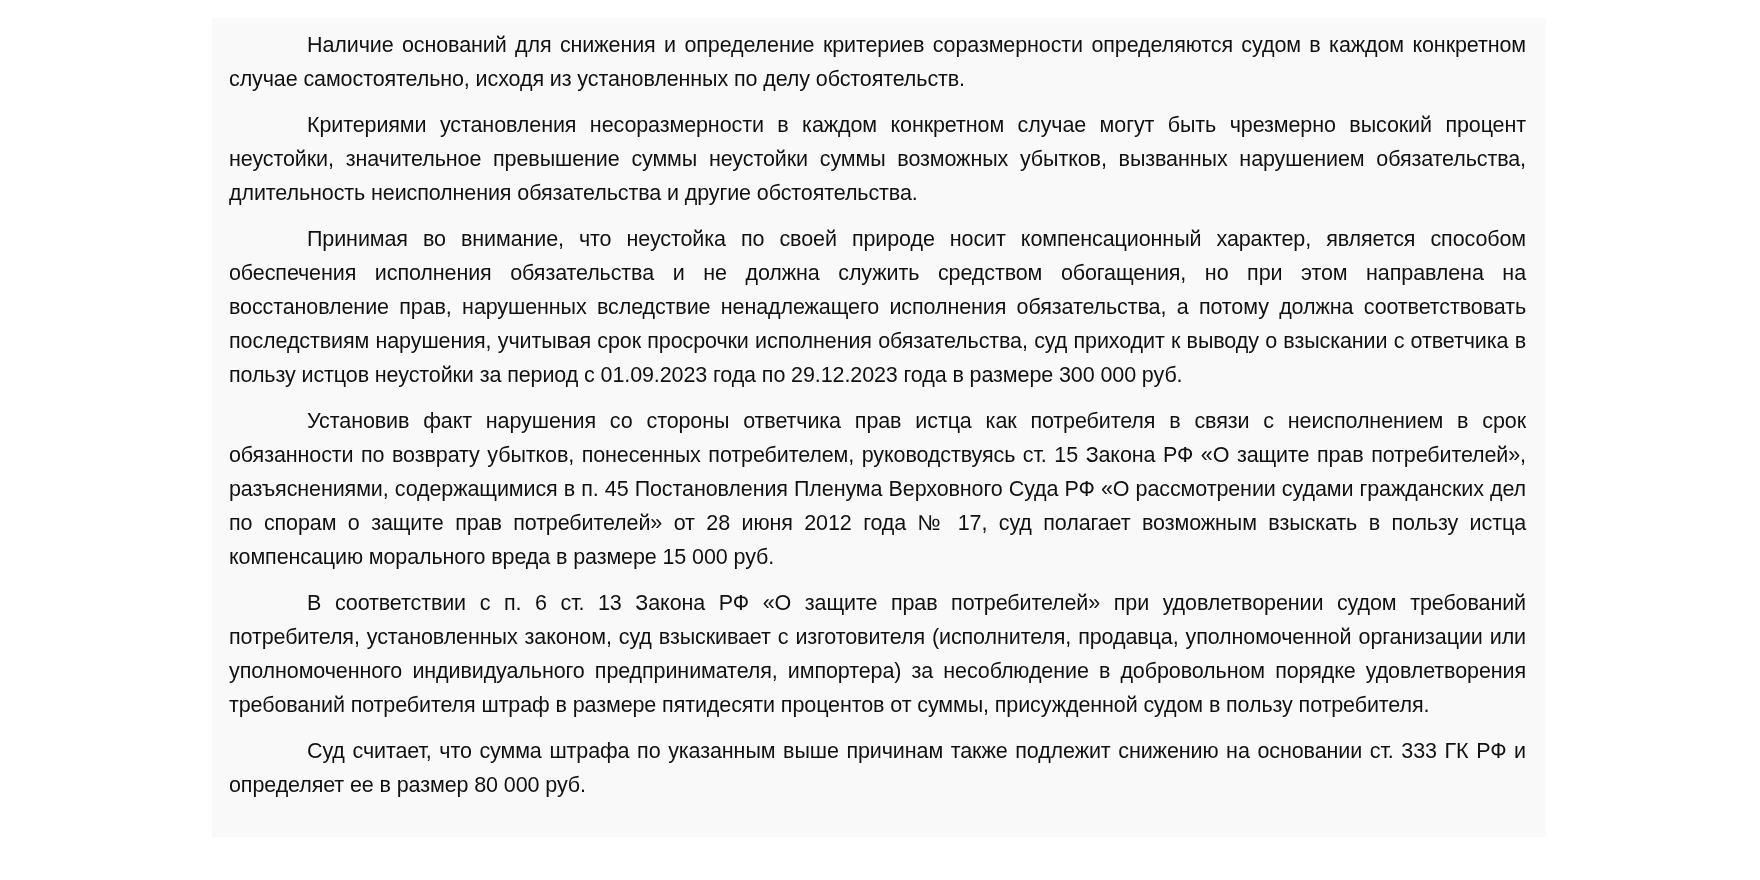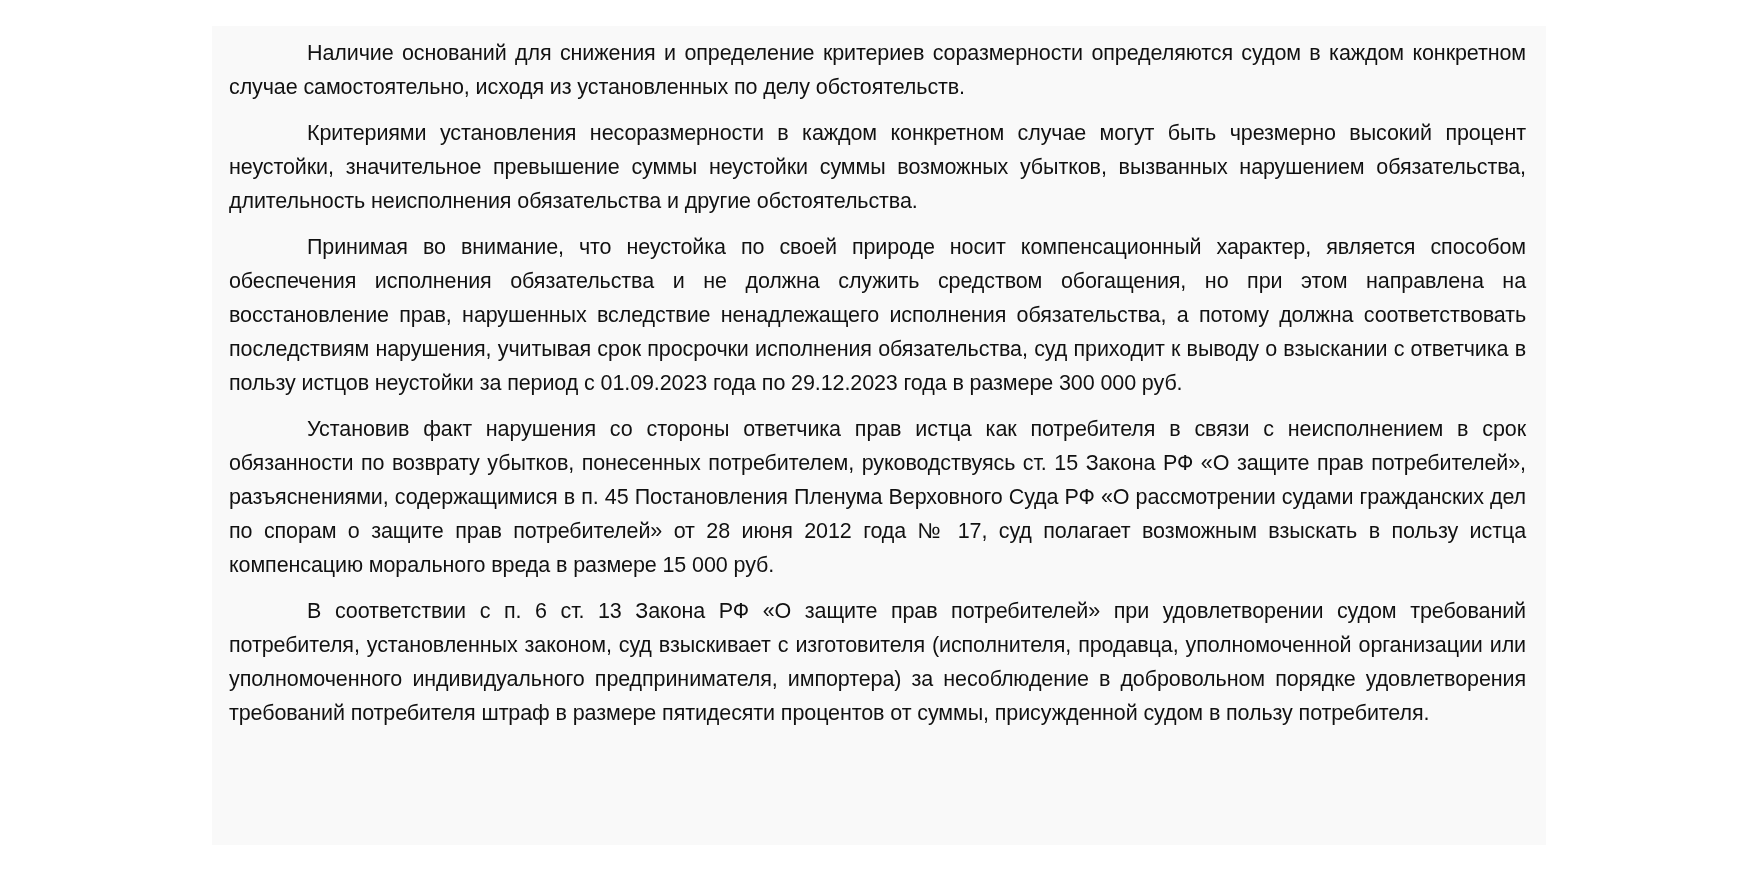--- a/index.html
+++ b/index.html
@@ -6,21 +6,21 @@
       margin: 0;
       padding: 0;
       background: #ffffff;
       width: 1760px;
       height: 880px;
       overflow: hidden;
     }
     .page {
       position: absolute;
       left: 212px;
-      top: 26px;
+      top: 18px;
       width: 1334px;
       height: 819px;
       background: #f9f9f9;
       box-sizing: border-box;
       padding: 10px 20px 0 17px;
     }
     .para {
       font-family: "Liberation Sans", sans-serif;
       font-size: 21.5px;
       line-height: 34px;
@@ -33,13 +33,14 @@
   </style>
 </head>
 <body>
 
 <div class="page">
   <p class="para">Наличие оснований для снижения и определение критериев соразмерности определяются судом в каждом конкретном случае самостоятельно, исходя из установленных по делу обстоятельств.</p>
   <p class="para">Критериями установления несоразмерности в каждом конкретном случае могут быть чрезмерно высокий процент неустойки, значительное превышение суммы неустойки суммы возможных убытков, вызванных нарушением обязательства, длительность неисполнения обязательства и другие обстоятельства.</p>
   <p class="para">Принимая во внимание, что неустойка по своей природе носит компенсационный характер, является способом обеспечения исполнения обязательства и не должна служить средством обогащения, но при этом направлена на восстановление прав, нарушенных вследствие ненадлежащего исполнения обязательства, а потому должна соответствовать последствиям нарушения, учитывая срок просрочки исполнения обязательства, суд приходит к выводу о взыскании с ответчика в пользу истцов неустойки за период с 01.09.2023 года по 29.12.2023 года в размере 300 000 руб.</p>
   <p class="para">Установив факт нарушения со стороны ответчика прав истца как потребителя в связи с неисполнением в срок обязанности по возврату убытков, понесенных потребителем, руководствуясь ст. 15 Закона РФ «О защите прав потребителей», разъяснениями, содержащимися в п. 45 Постановления Пленума Верховного Суда РФ «О рассмотрении судами гражданских дел по спорам о защите прав потребителей» от 28 июня 2012 года № 17, суд полагает возможным взыскать в пользу истца компенсацию морального вреда в размере 15 000 руб.</p>
   <p class="para">В соответствии с п. 6 ст. 13 Закона РФ «О защите прав потребителей» при удовлетворении судом требований потребителя, установленных законом, суд взыскивает с изготовителя (исполнителя, продавца, уполномоченной организации или уполномоченного индивидуального предпринимателя, импортера) за несоблюдение в добровольном порядке удовлетворения требований потребителя штраф в размере пятидесяти процентов от суммы, присужденной судом в пользу потребителя.</p>
+  <p class="para">Суд считает, что сумма штрафа по указанным выше причинам также подлежит снижению на основании ст. 333 ГК РФ и определяет ее в размер 80 000 руб.</p>
 </div>
 
 </body></html>

